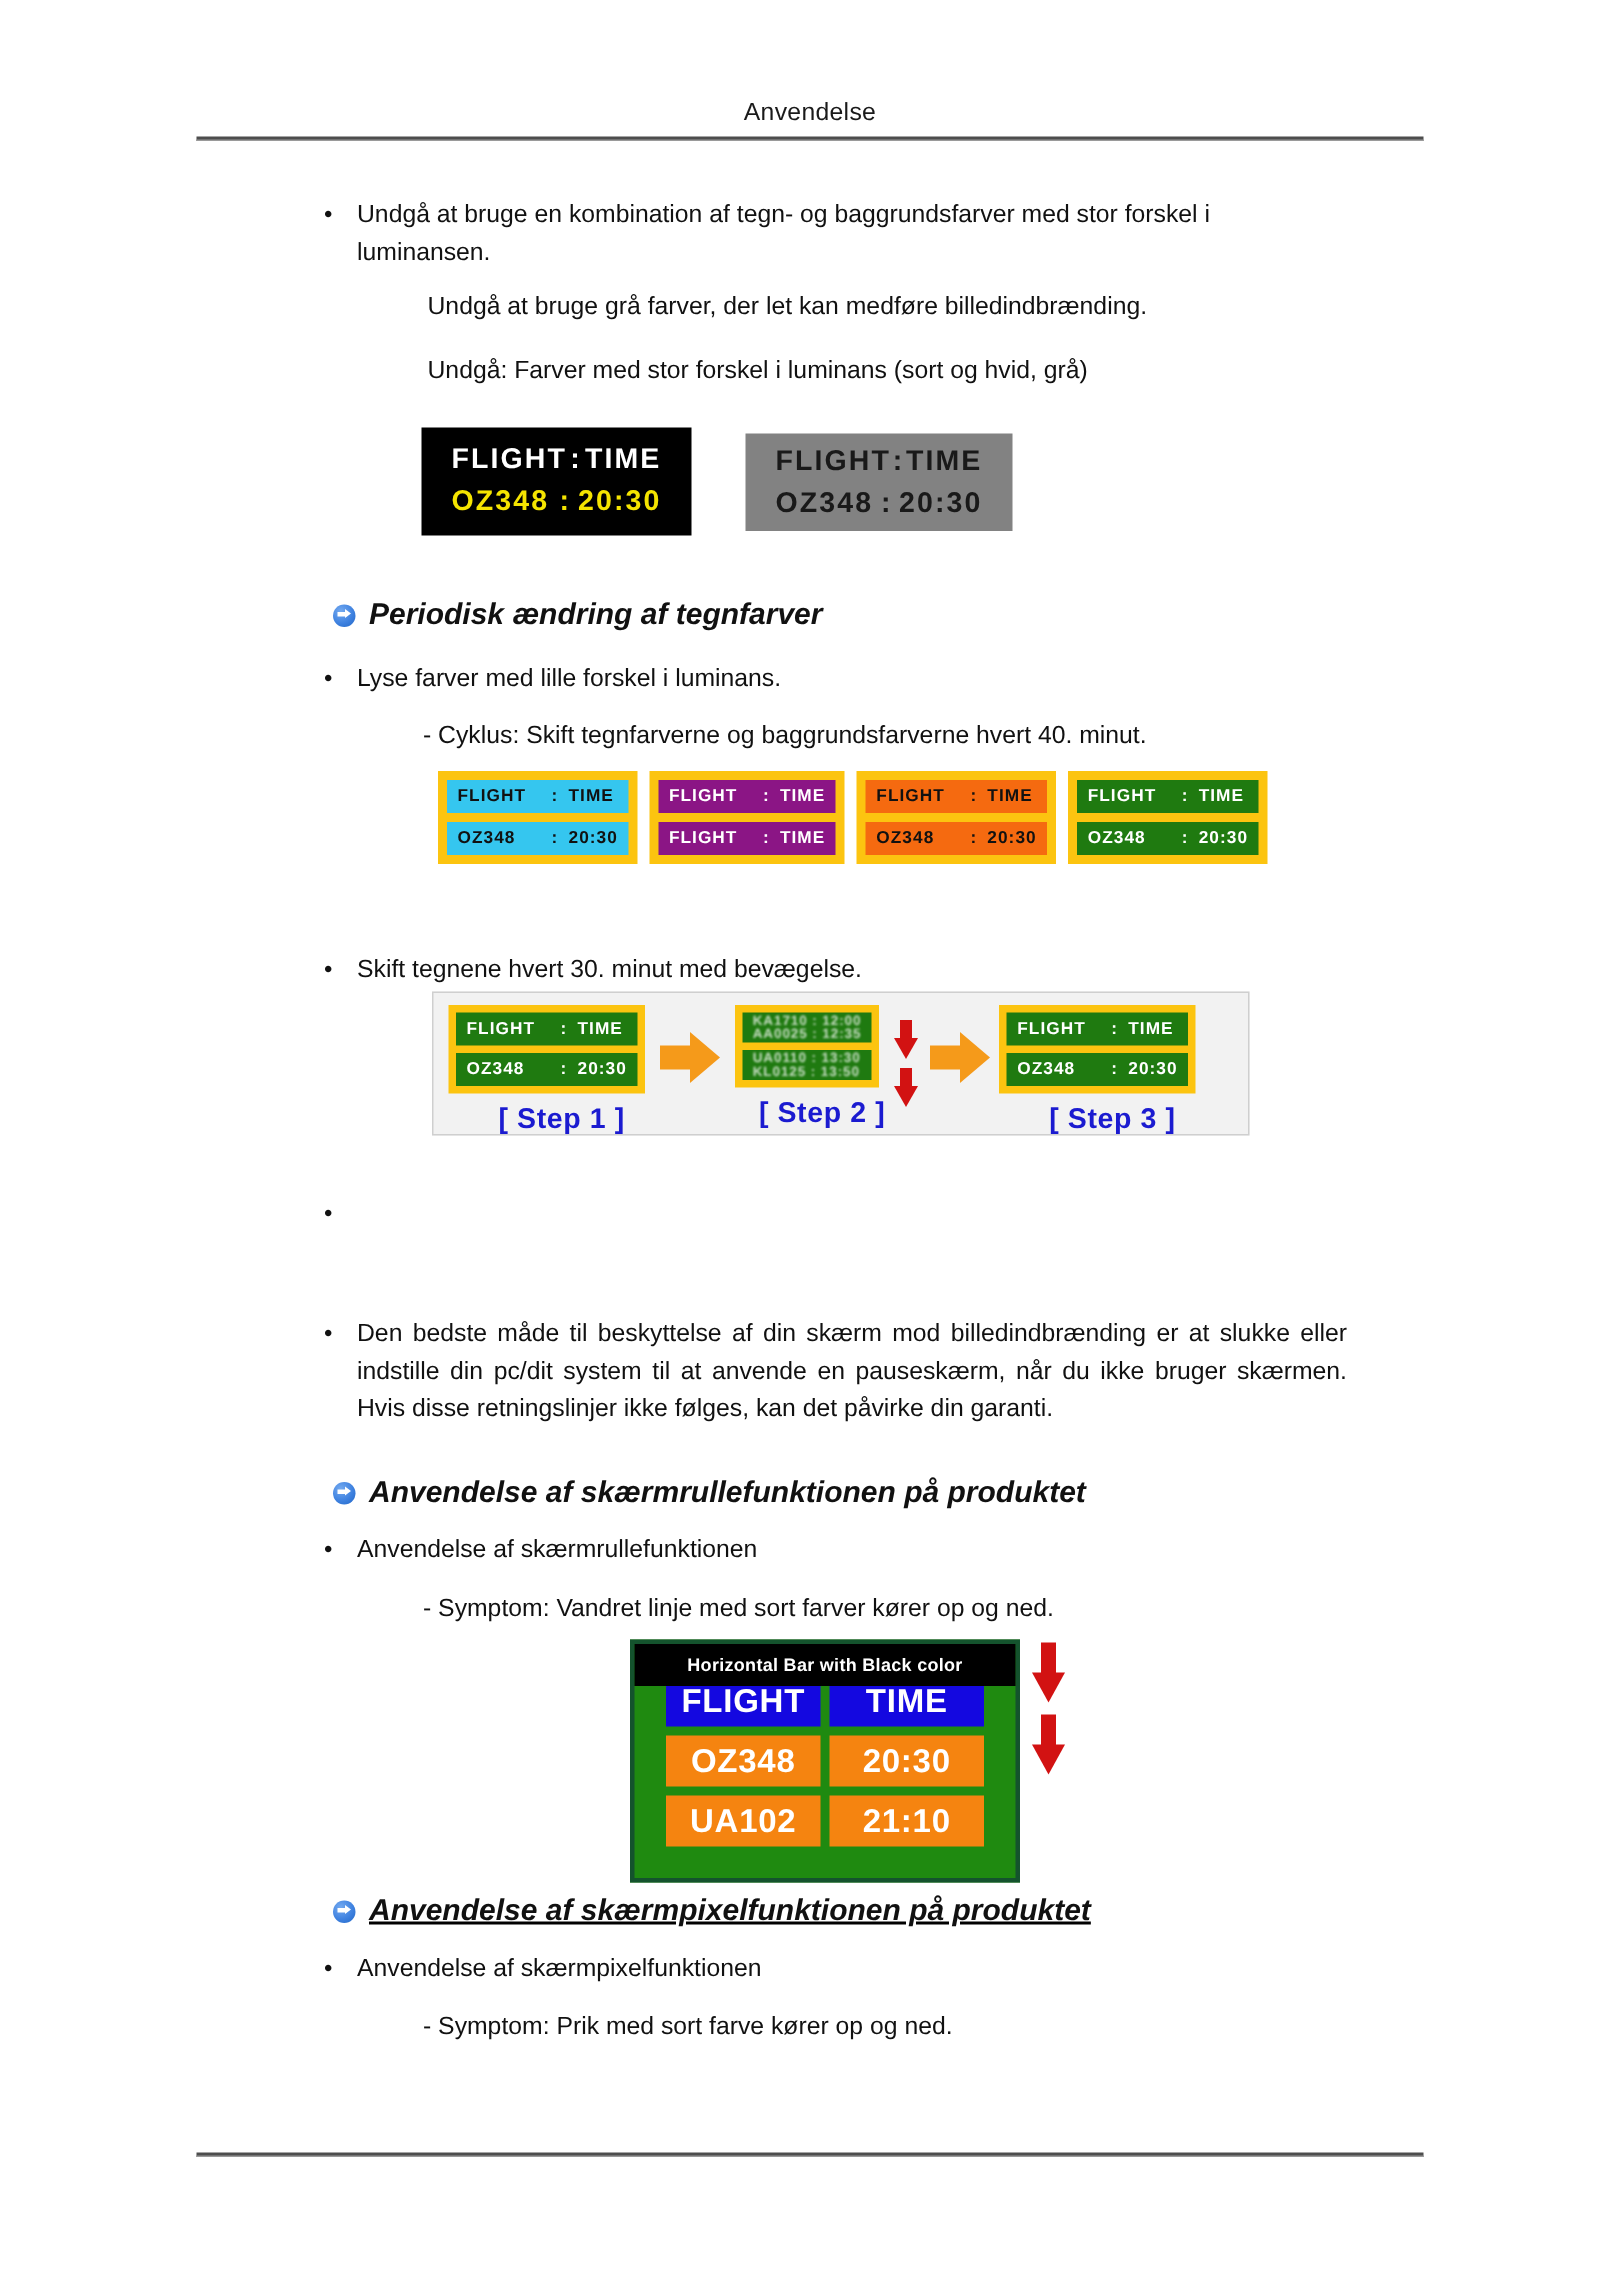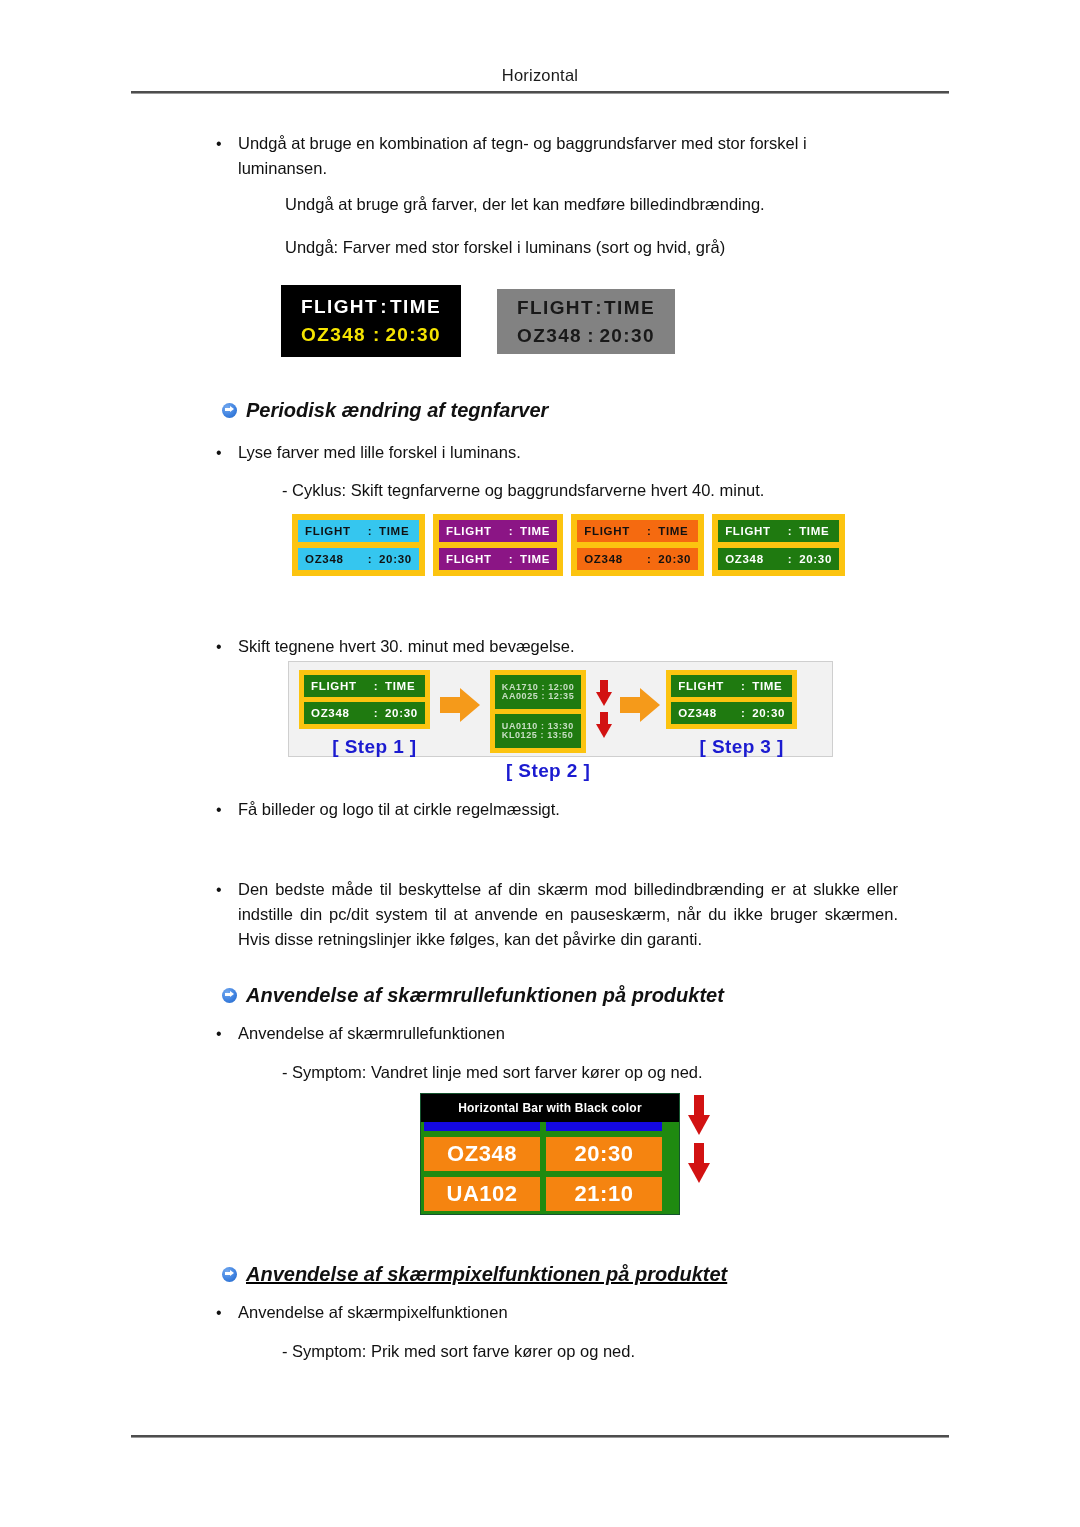--- a/index.html
+++ b/index.html
@@ -228,21 +228,21 @@
     font-size: 19px;
     font-weight: bold;
     color: #1b1bd0;
     letter-spacing: 0.4px;
     white-space: nowrap;
     margin-left: 20px;
   }
   
   .scroll-line {
     background: #1f7a10;
-    height: 34px;
+    height: 20px;
     padding: 5px 7px;
     box-sizing: border-box;
     display: flex;
     flex-direction: column;
     justify-content: center;
     overflow: hidden;
   }
   .scroll-line span {
     display: block;
     font-size: 9px;
@@ -297,22 +297,22 @@
 
   
   .bigboard-wrap {
     position: absolute;
     display: flex;
     align-items: flex-start;
   }
   .bigboard {
     position: relative;
     background: #1f8a10;
-    border: 1px solid #14532d;
-    padding: 3px;
+    border: 3px solid #14532d;
+    padding: 21px;
     display: flex;
     flex-direction: column;
     gap: 6px;
     box-sizing: border-box;
   }
   .bb-row {
     display: flex;
     gap: 6px;
   }
   .bb-cell {
@@ -365,21 +365,21 @@
     border-top: 20px solid #d21212;
     border-left: 11px solid transparent;
     border-right: 11px solid transparent;
   }
 </style>
 </head>
 <body>
 
 <div class="page">
 
-  <div class="header-title">Horizontal</div>
+  <div class="header-title">Anvendelse</div>
   <div class="header-rule"></div>
 
   <div class="bullet-row" style="left:216px; top:131px; width:660px;">
     <span class="bullet-dot">•</span>
     <span class="bullet-text">Undgå at bruge en kombination af tegn- og baggrundsfarver med stor forskel i luminansen.</span>
   </div>
   <div class="blk" style="left:248px; top:192px; width:660px;">Undgå at bruge grå farver, der let kan medføre billedindbrænding.</div>
   <div class="blk" style="left:248px; top:235px; width:660px;">Undgå: Farver med stor forskel i luminans (sort og hvid, grå)</div>
 
   <div class="board-simple" id="board-black" style="left:281px; top:285px; width:180px; height:72px;">
@@ -546,21 +546,20 @@
           <span class="v">20:30</span>
         </div>
       </div>
       <div class="step-label">[ Step 3 ]</div>
     </div>
 
   </div>
 
   <div class="bullet-row" style="left:216px; top:797px; width:680px;">
     <span class="bullet-dot">•</span>
-    <span class="bullet-text">Få billeder og logo til at cirkle regelmæssigt.</span>
   </div>
 
   <div class="bullet-row" style="left:216px; top:877px; width:688px;">
     <span class="bullet-dot">•</span>
     <span class="bullet-text justified" style="width:660px;">Den bedste måde til beskyttelse af din skærm mod billedindbrænding er at slukke eller indstille din pc/dit system til at anvende en pauseskærm, når du ikke bruger skærmen. Hvis disse retningslinjer ikke følges, kan det påvirke din garanti.</span>
   </div>
 
   <div class="section-head" style="left:222px; top:984px;">
     <span class="arrow-badge"></span>
     <span class="section-head-text">Anvendelse af skærmrullefunktionen på produktet</span>

